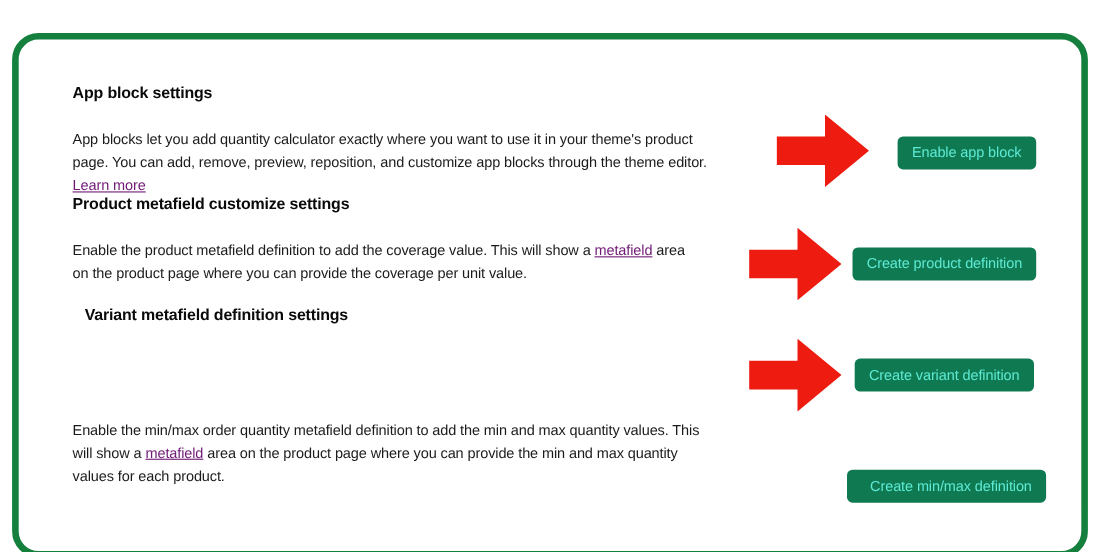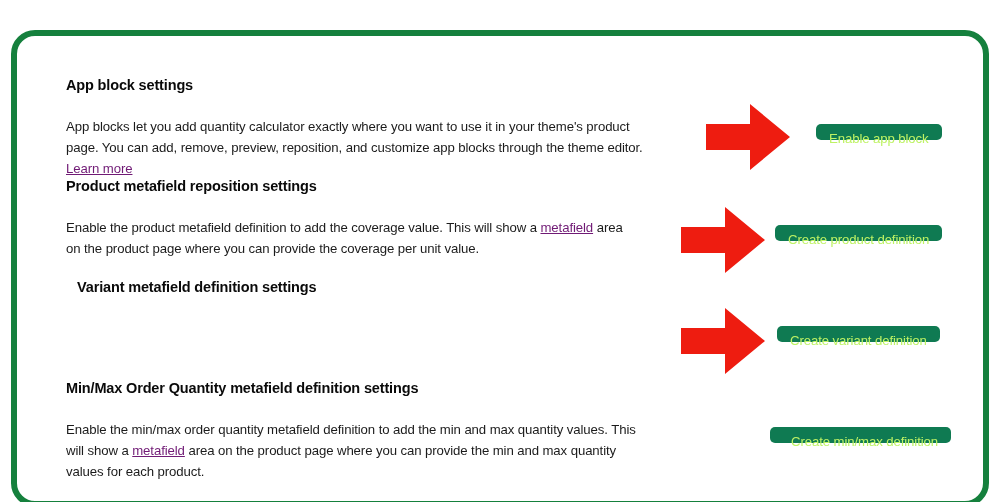--- a/index.html
+++ b/index.html
@@ -64,28 +64,28 @@
   .inline-link {
     color: #701a75;
     text-decoration: underline;
     cursor: pointer;
   }
 
   
   .action-btn {
     position: absolute;
     background: #0f7a52;
-    color: #bef264;
+    color: #5eead4;
     border: none;
     border-radius: 5px;
     font-family: "Liberation Sans", sans-serif;
     font-size: 13.2px;
     font-weight: normal;
     letter-spacing: -0.1px;
-    height: 16px;
+    height: 30px;
     padding: 0 13px;
     cursor: pointer;
     white-space: nowrap;
     line-height: 30px;
     text-align: center;
   }
 
   
   .arrow {
     position: absolute;
@@ -101,30 +101,29 @@
 
   <div class="settings-card">
     <div class="card-inner">
 
       <div class="section" style="left:49px; top:41px;">
         <h2 class="section-title">App block settings</h2>
         <p class="section-body" style="width:586px;"><span>App blocks let you add quantity calculator exactly where you want to use it in your theme's product page. You can add, remove, preview, reposition, and customize app blocks through the theme editor. </span><span class="inline-link">Learn more</span><span></span></p>
       </div>
 
       <div class="section" style="left:49px; top:142px;">
-        <h2 class="section-title">Product metafield reposition settings</h2>
+        <h2 class="section-title">Product metafield customize settings</h2>
         <p class="section-body" style="width:565px;"><span>Enable the product metafield definition to add the coverage value. This will show a </span><span class="inline-link">metafield</span><span> area on the product page where you can provide the coverage per unit value.</span></p>
       </div>
 
       <div class="section" style="left:49px; top:243px;margin-left:11px;">
         <h2 class="section-title">Variant metafield definition settings</h2>
       </div>
 
       <div class="section" style="left:49px; top:344px;">
-        <h2 class="section-title">Min/Max Order Quantity metafield definition settings</h2>
         <p class="section-body" style="width:586px;"><span>Enable the min/max order quantity metafield definition to add the min and max quantity values. This will show a </span><span class="inline-link">metafield</span><span> area on the product page where you can provide the min and max quantity values for each product.</span></p>
       </div>
 
       <div class="arrow" style="left:689px; top:68px;">
         <svg viewBox="0 0 84 66" preserveAspectRatio="none" aria-hidden="true">
           <polygon points="0,20 44,20 44,0 84,33 44,66 44,46 0,46" fill="#ee1c10"></polygon>
         </svg>
       </div>
 
       <div class="arrow" style="left:664px; top:171px;">

